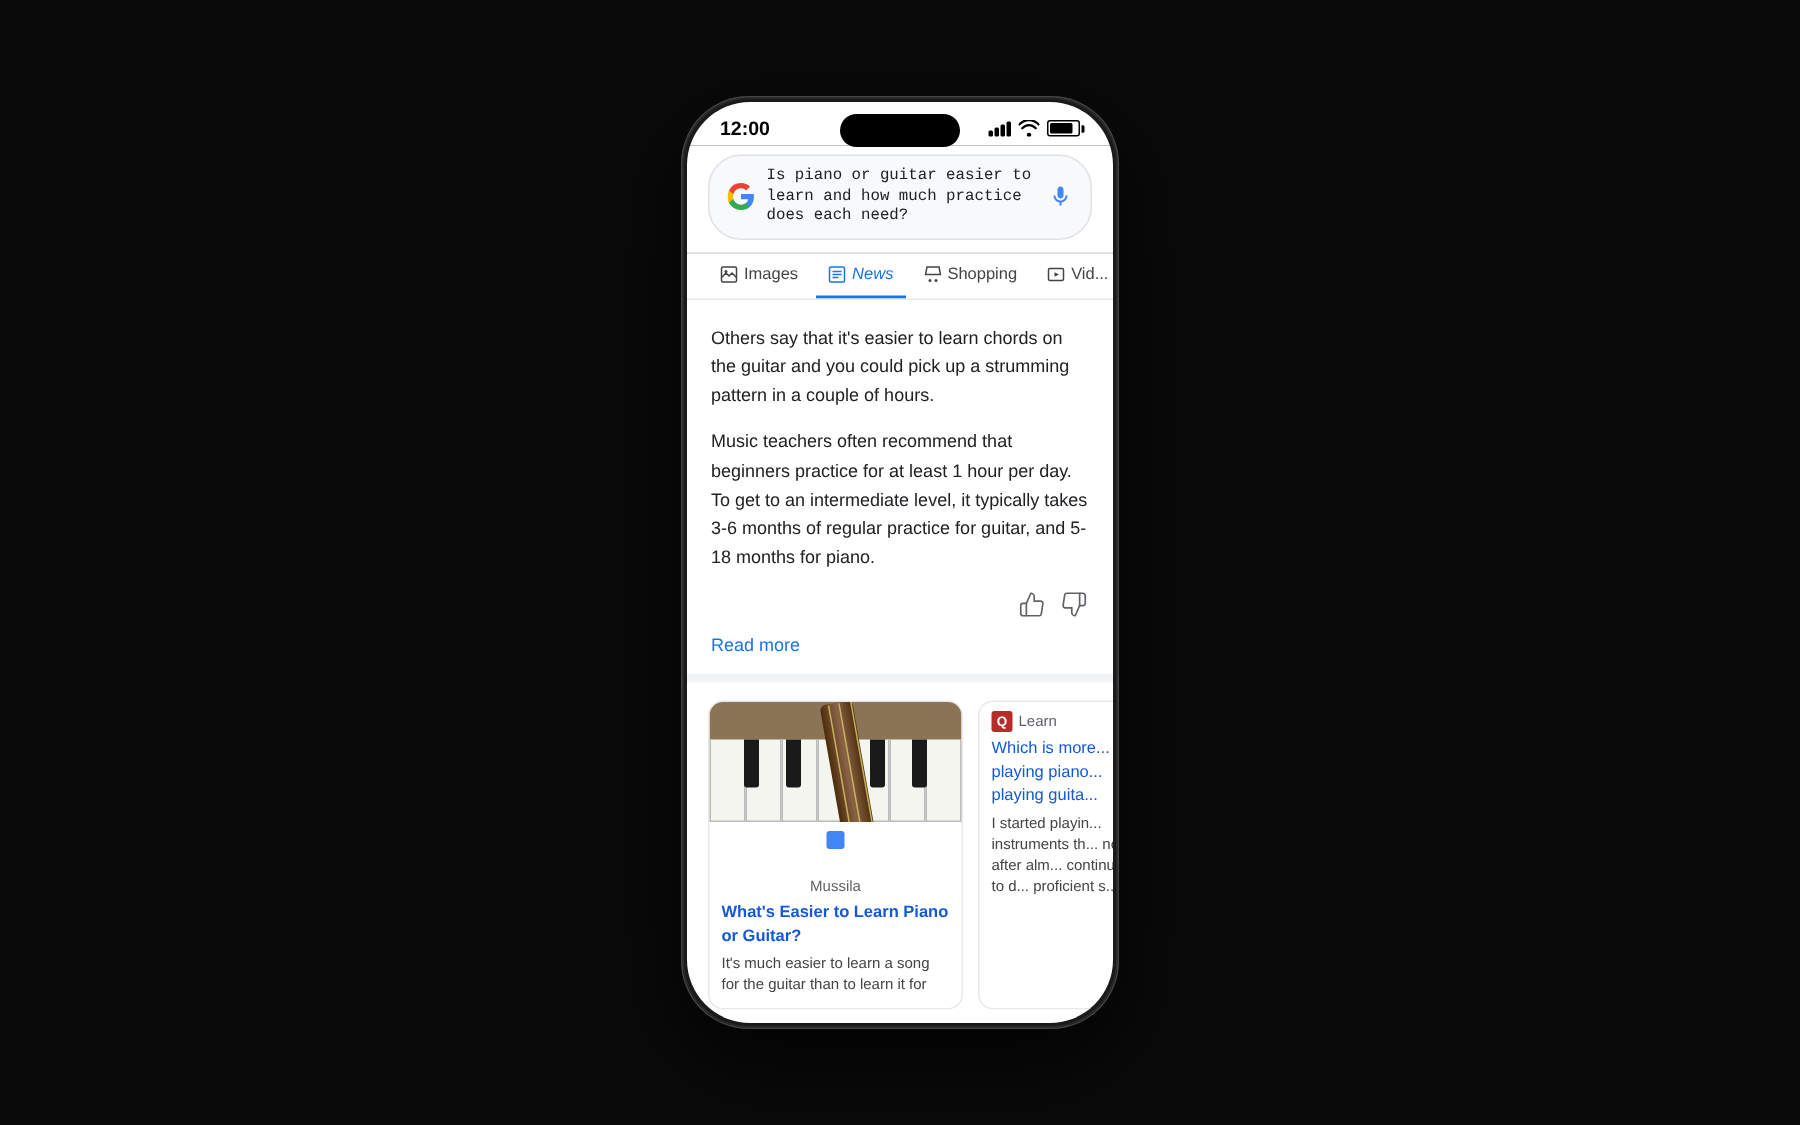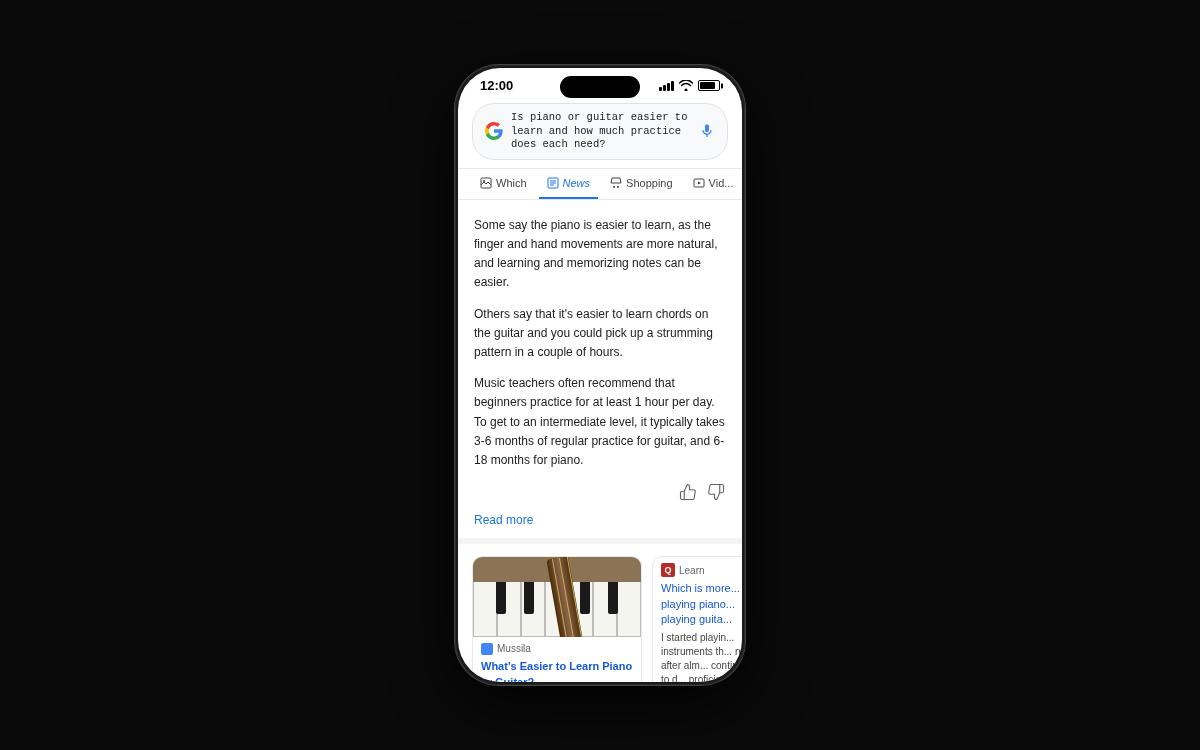--- a/index.html
+++ b/index.html
@@ -239,22 +239,24 @@
     .card-image {
       width: 100%;
       height: 80px;
       background: #8B7355;
       position: relative;
       overflow: hidden;
     }
 
     .card-source {
       display: flex;
-      gap: 4px;
+      align-items: center;
+      gap: 20px;
       padding: 6px 8px 2px;
+      flex-direction: column;
     }
 
     .source-favicon {
       width: 12px;
       height: 12px;
       border-radius: 2px;
       background: #4285f4;
     }
 
     .source-name {
@@ -370,21 +372,21 @@
       </div>
     </div>
 
     <div class="tabs-row">
       <div class="tab-item">
         <svg width="12" height="12" viewBox="0 0 12 12">
           <rect x="1" y="1" width="10" height="10" rx="1" fill="none" stroke="#444" stroke-width="1"></rect>
           <circle cx="4" cy="4" r="1" fill="#444"></circle>
           <path d="M1 8l3-3 2 2 2-2 3 3" stroke="#444" stroke-width="1" fill="none"></path>
         </svg>
-        <span>Which</span>
+        <span>Images</span>
       </div>
       <div class="tab-item active">
         <svg width="12" height="12" viewBox="0 0 12 12">
           <rect x="1" y="1" width="10" height="10" rx="1" fill="none" stroke="#1a73e8" stroke-width="1"></rect>
           <line x1="3" y1="4" x2="9" y2="4" stroke="#1a73e8" stroke-width="1"></line>
           <line x1="3" y1="6" x2="9" y2="6" stroke="#1a73e8" stroke-width="1"></line>
           <line x1="3" y1="8" x2="7" y2="8" stroke="#1a73e8" stroke-width="1"></line>
         </svg>
         <span>News</span>
       </div>
@@ -402,23 +404,22 @@
           <path d="M5 4.5l3 1.5-3 1.5z" fill="#444"></path>
         </svg>
         <span>Vid...</span>
       </div>
     </div>
 
     <div class="scroll-content">
 
       <div class="ai-answer">
         <div class="answer-text">
-          <div class="answer-paragraph">Some say the piano is easier to learn, as the finger and hand movements are more natural, and learning and memorizing notes can be easier.</div>
           <div class="answer-paragraph">Others say that it's easier to learn chords on the guitar and you could pick up a strumming pattern in a couple of hours.</div>
-          <div class="answer-paragraph">Music teachers often recommend that beginners practice for at least 1 hour per day. To get to an intermediate level, it typically takes 3-6 months of regular practice for guitar, and 6-18 months for piano.</div>
+          <div class="answer-paragraph">Music teachers often recommend that beginners practice for at least 1 hour per day. To get to an intermediate level, it typically takes 3-6 months of regular practice for guitar, and 5-18 months for piano.</div>
         </div>
         <div class="answer-actions">
           <div class="action-btn">
             <svg width="18" height="18" viewBox="0 0 24 24" fill="none" stroke="#5f6368" stroke-width="1.5">
               <path d="M14 9V5a3 3 0 0 0-3-3l-4 9v11h11.28a2 2 0 0 0 2-1.7l1.38-9a2 2 0 0 0-2-2.3H14z"></path>
               <path d="M7 22H4a2 2 0 0 1-2-2v-7a2 2 0 0 1 2-2h3"></path>
             </svg>
           </div>
           <div class="action-btn">
             <svg width="18" height="18" viewBox="0 0 24 24" fill="none" stroke="#5f6368" stroke-width="1.5">

